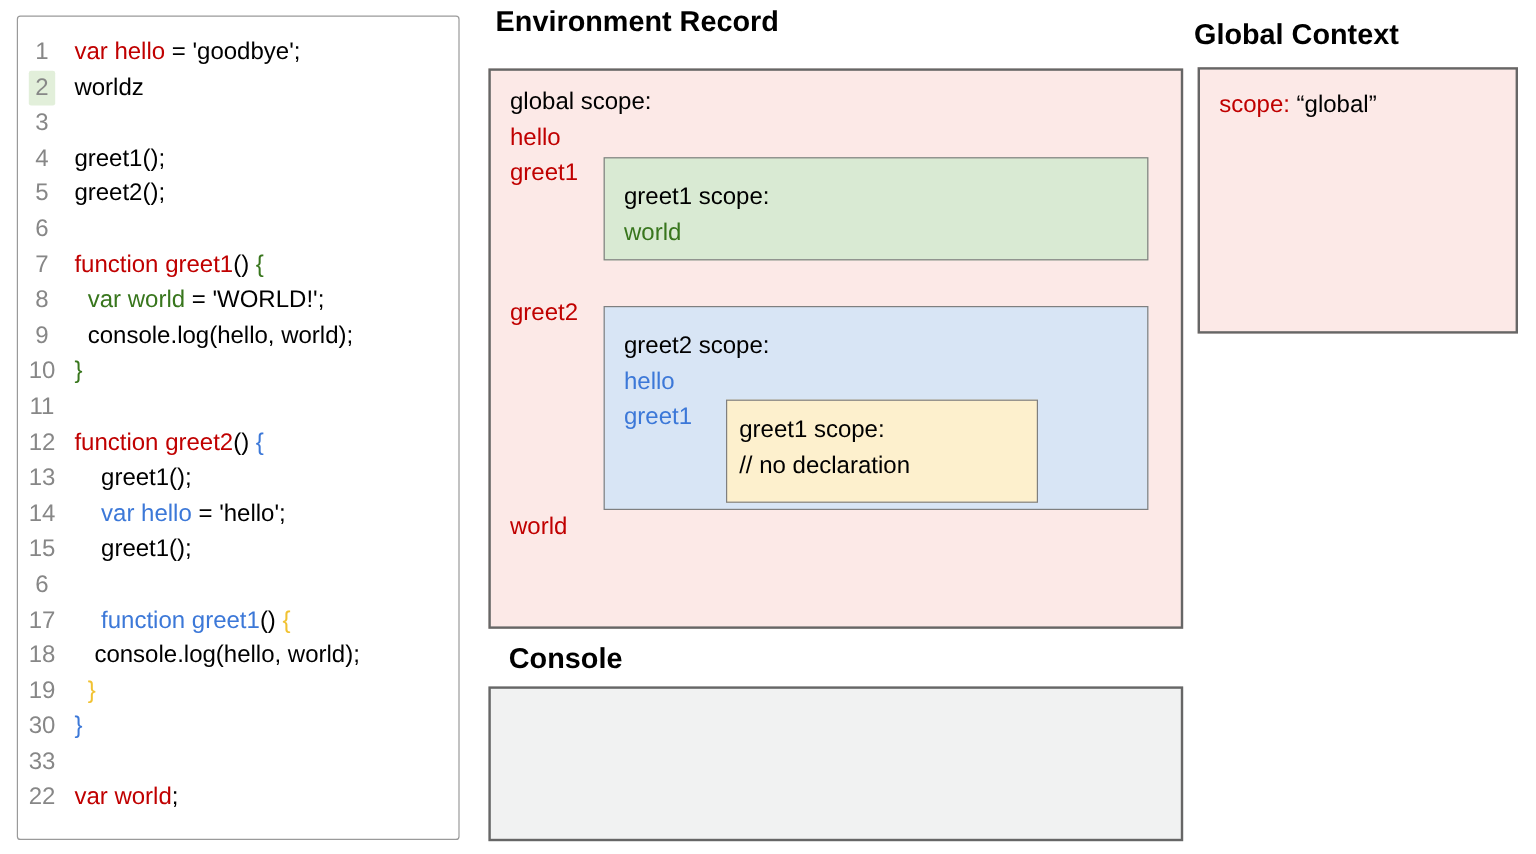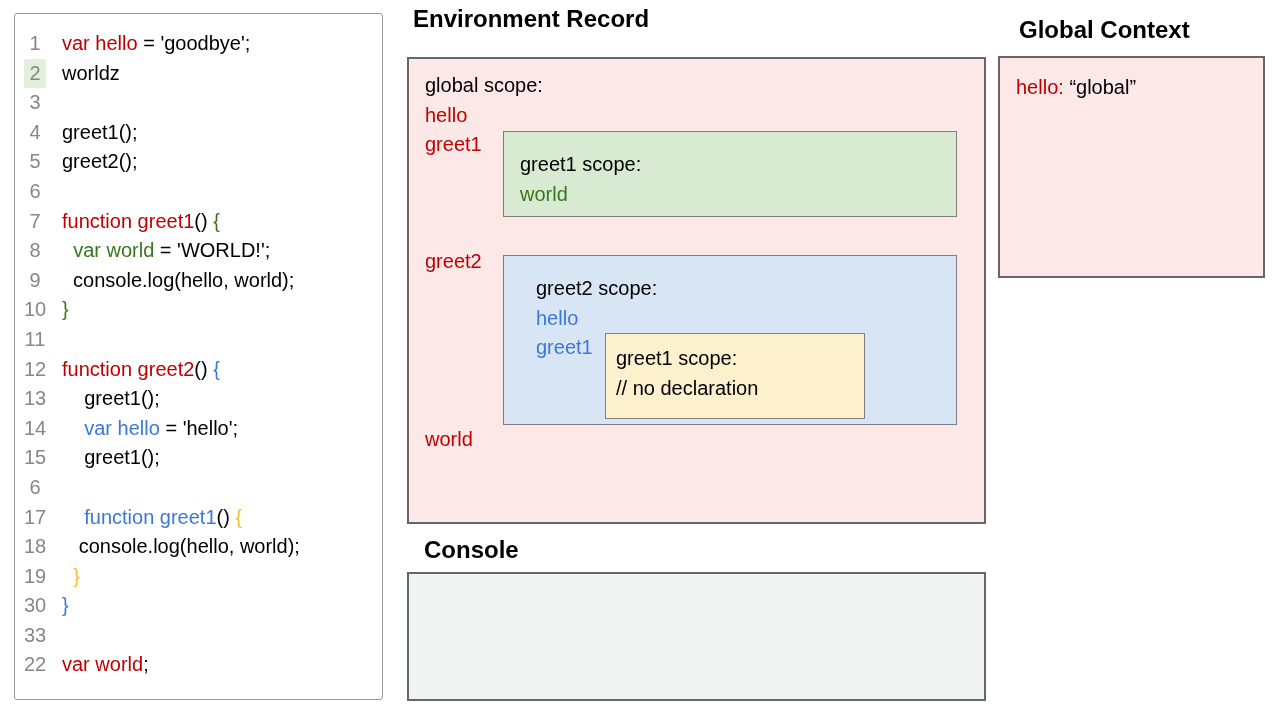--- a/index.html
+++ b/index.html
@@ -19,39 +19,39 @@
   .code-line { display:flex; height:29.6px; line-height:29.6px; font-size:20px; white-space:pre; }
   .gutter { flex:none; margin-left:7px; width:26px; margin-right:14px; text-align:center; color:var(--gray-line-number,#878787); }
   .gutter .num { display:inline-block; min-width:22px; border-radius:2px; }
   .gutter .num.hl { background:var(--line-highlight-fill,#e2efda); }
   .code-text { white-space:pre; }
 
   
   .section-title { position:absolute; font-size:24px; font-weight:bold; color:#000; line-height:28px; }
   .title-env { left:413px; top:5px; }
   .title-console { left:424px; top:536px; }
-  .title-global { left:1019px; top:16px;text-align:center; }
+  .title-global { left:995px; top:16px;text-align:center; }
 
   
   .env-box {
     position:absolute; left:407px; top:57px; width:579px; height:467px;
     background:var(--pink-fill,#fce9e7); border:2px solid var(--border-dark,#666);
   }
   .scope-line { font-size:20px; line-height:29.5px; }
   .global-scope-lines { position:absolute; left:16px; top:12px; }
 
   .green-box {
     position:absolute; left:94px; top:72px; width:454px; height:86px;
     background:var(--green-fill,#d9ead3); border:1px solid var(--border-light,#7f7f7f);
     padding:18px 0 0 16px;
   }
   .blue-box {
     position:absolute; left:94px; top:196px; width:454px; height:170px;
     background:var(--blue-fill,#d8e5f5); border:1px solid var(--border-light,#7f7f7f);
-    padding:18px 0 0 32px;
+    padding:18px 0 0 16px;
   }
   .yellow-box {
     position:absolute; left:101px; top:77px; width:260px; height:86px;
     background:var(--yellow-fill,#fdf0cd); border:1px solid var(--border-light,#7f7f7f);
     padding:10px 0 0 10px;
   }
   .env-label { position:absolute; left:16px; }
   .label-greet2 { top:188px; }
   .label-world { top:366px; }
 
@@ -132,15 +132,15 @@
   <div class="scope-line c-red env-label label-world">world</div>
 </div>
 
 <div class="section-title title-console">Console</div>
 <div class="console-box"></div>
 
 <div class="section-title title-global">Global Context</div>
 
 <div class="global-box">
   <div class="scope-line">
-    <span class="c-red">hello:</span><span class="c-ink"> </span><span class="c-ink">“global”</span>
+    <span class="c-red">scope:</span><span class="c-ink"> </span><span class="c-ink">“global”</span>
   </div>
 </div>
 
 </body></html>

